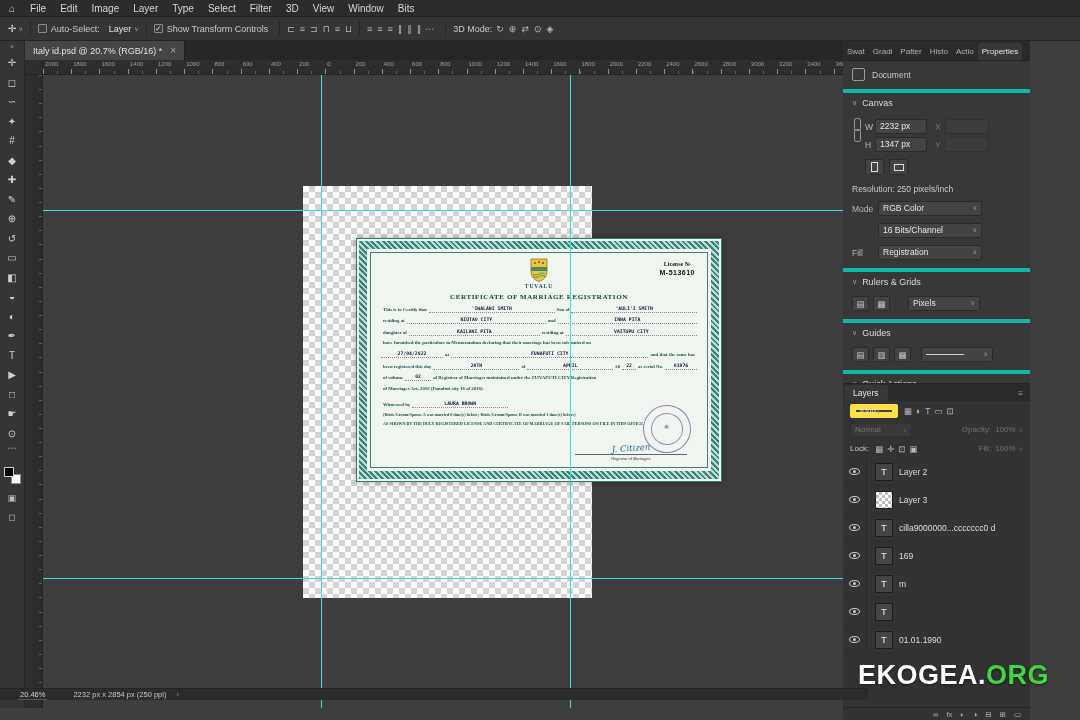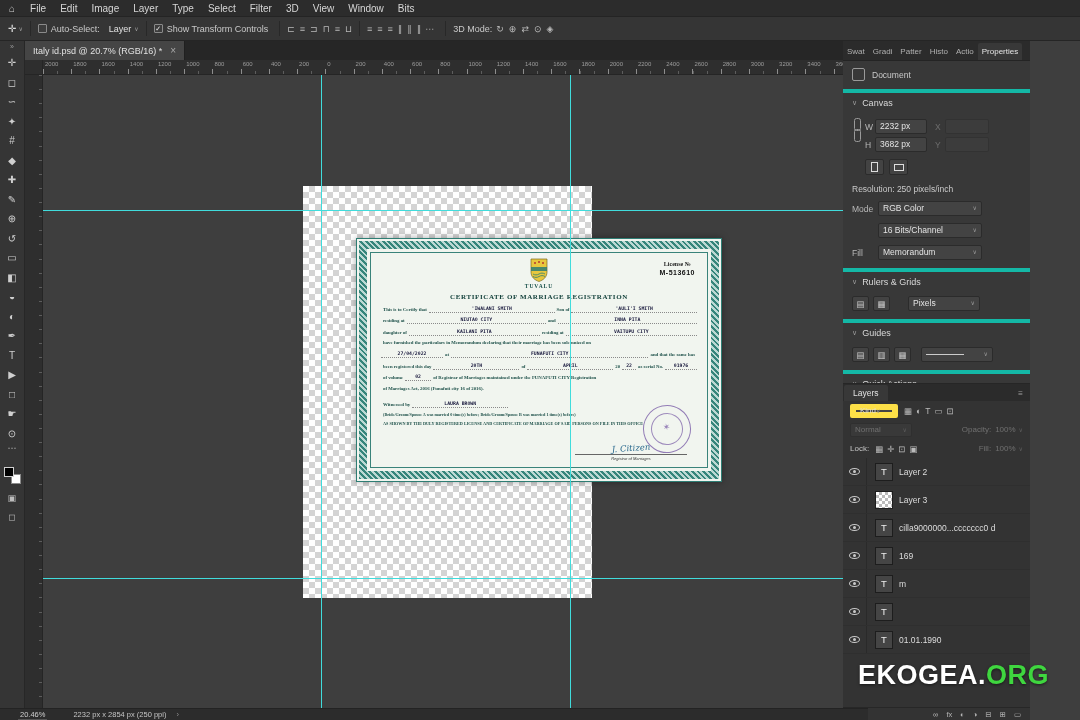--- a/index.html
+++ b/index.html
@@ -81,21 +81,21 @@
   .w70 { flex:0 0 62px; } .w14 { flex:0 0 14px; } .w34 { flex:0 0 32px; } .w30 { flex:0 0 26px; } .w110 { flex:0 0 96px; }
   .cert-stamp { position:absolute; left:272px; top:152px; width:48px; height:48px; border:1.5px solid rgba(123,94,167,.8); border-radius:50%; transform:rotate(-12deg); z-index:3; }
   .cert-stamp::before { content:""; position:absolute; inset:7px; border:1px solid rgba(123,94,167,.7); border-radius:50%; }
   .cert-stamp::after { content:"✶"; position:absolute; left:0; right:0; top:16px; text-align:center; font-size:9px; color:rgba(123,94,167,.75); }
   .cert-sig { position:absolute; left:204px; top:190px; width:112px; text-align:center; z-index:4; }
   .sig-script { font-family:"DejaVu Serif",serif; font-style:italic; font-size:8.5px; color:#2c6b8f; transform:rotate(-4deg); }
   .sig-line { border-top:1px solid #666; margin-top:1px; }
   .sig-caption { font-style:italic; font-size:4px; color:#333; margin-top:1px; }
 
   
-  .statusbar { position:absolute; left:0; top:708px; width:868px; height:12px; background:#2c2c2c; border-top:1px solid #232323; display:flex; align-items:center; color:#cfcfcf; font-size:7.5px; z-index:25; }
+  .statusbar { position:absolute; left:0; top:688px; width:868px; height:12px; background:#2c2c2c; border-top:1px solid #232323; display:flex; align-items:center; color:#cfcfcf; font-size:7.5px; z-index:25; }
   .sb-zoom { margin-left:18px; border-bottom:1px solid #555; padding:0 2px; }
   .sb-info { margin-left:26px; color:#c4c4c4; }
   .sb-chev { margin-left:10px; color:#8f8f8f; }
 
   
   .rightstrip { position:absolute; left:868px; top:41px; width:25px; height:679px; background:#353535; border-left:1px solid #262626; border-right:1px solid #262626; display:flex; flex-direction:column; align-items:center; z-index:20; }
   .strip-collapse { color:#9a9a9a; font-size:8px; margin:4px 0 8px; }
   .strip-icon { color:#c3c3c3; font-size:10px; margin:9px 0; }
 
   
@@ -435,21 +435,21 @@
         <span class="chain"></span>
         <div class="wh-fields">
           <div class="wh-row">
             <span class="fieldlabel">W</span>
             <span class="field wv">2232 px</span>
             <span class="fieldlabel dim">X</span>
             <span class="field xy dim"></span>
           </div>
           <div class="wh-row">
             <span class="fieldlab el fieldlabel">H</span>
-            <span class="field wv">3682 px</span>
+            <span class="field wv">1347 px</span>
             <span class="fieldlabel dim">Y</span>
             <span class="field xy dim"></span>
           </div>
         </div>
       </div>
       <div class="orientrow">
         <span class="orient">
             <span class="p"></span>
           </span>
         <span class="orient">
@@ -466,21 +466,21 @@
       </div>
       <div class="prow indent">
         <span class="field ddw dropdown">
           <span>16 Bits/Channel</span>
           <span class="dd-arrow">∨</span>
         </span>
       </div>
       <div class="prow">
         <span class="mlabel">Fill</span>
         <span class="field ddw dropdown">
-          <span>Memorandum</span>
+          <span>Registration</span>
           <span class="dd-arrow">∨</span>
         </span>
       </div>
       <div class="section">
         <span class="chev">∨</span>
         <span>Rulers &amp; Grids</span>
       </div>
       <div class="prow">
         <span class="miniicon">▤</span>
         <span class="miniicon">▦</span>

